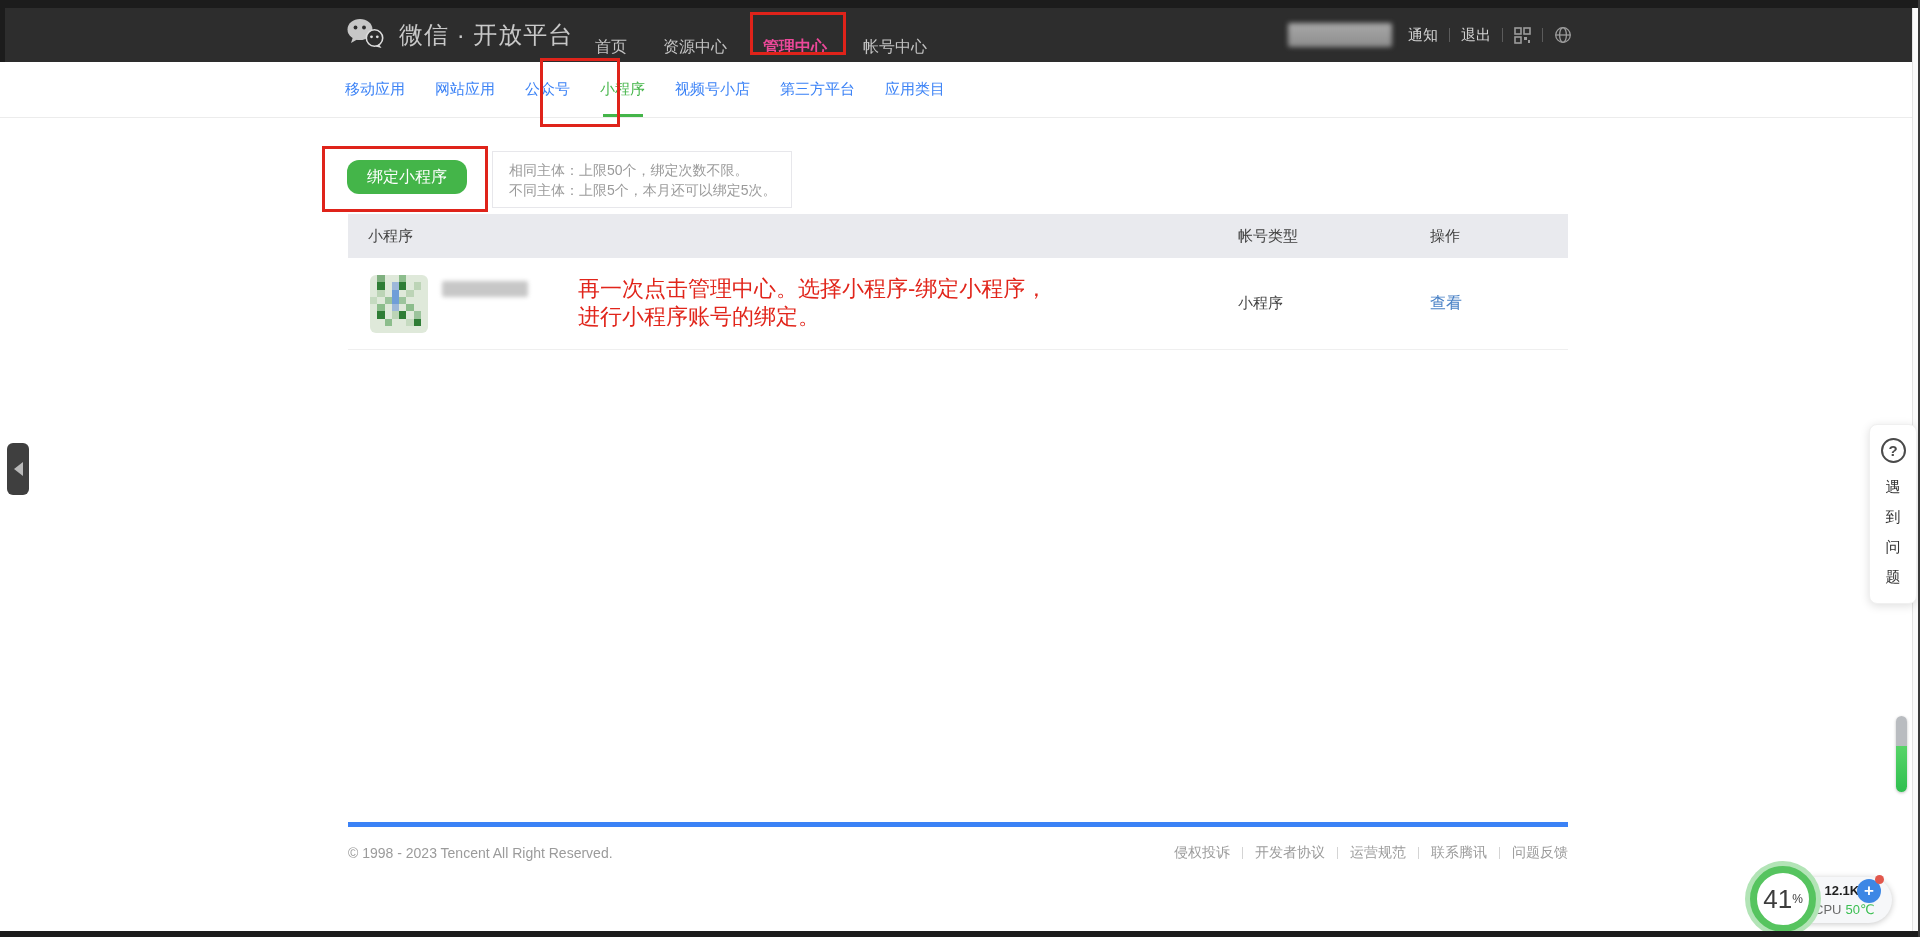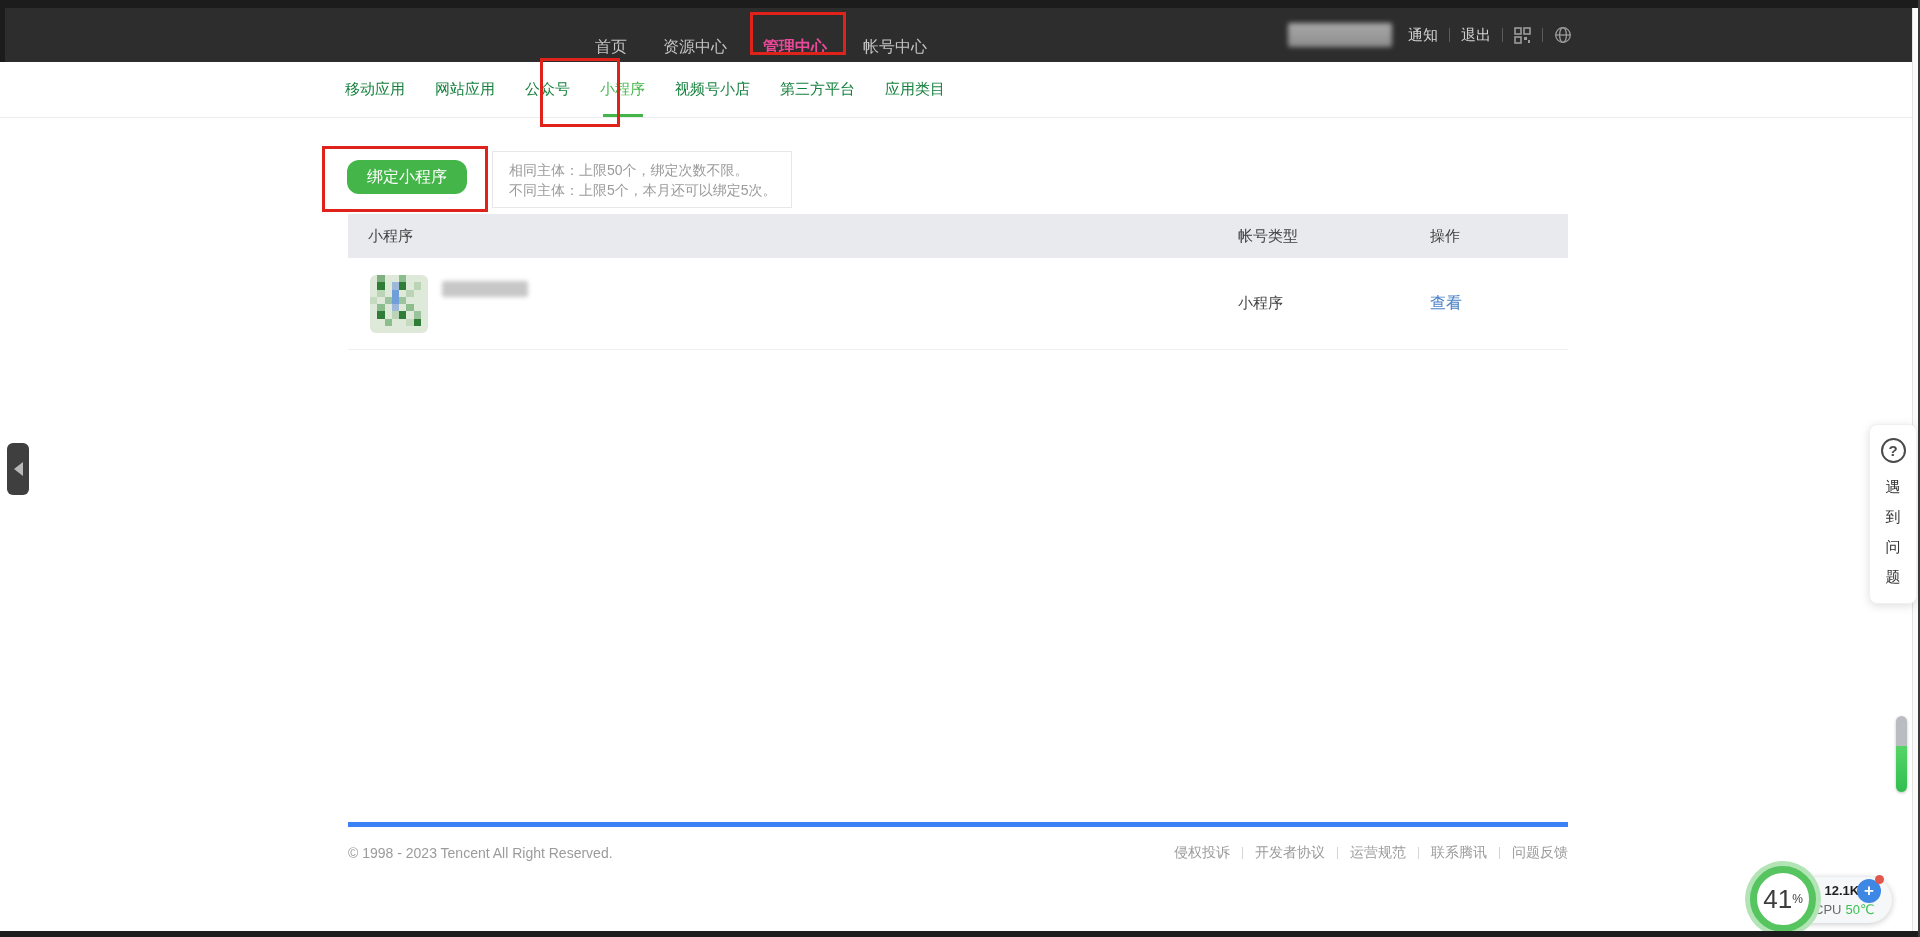--- a/index.html
+++ b/index.html
@@ -30,21 +30,21 @@
   .hdr-icon { display:flex; align-items:center; cursor:pointer; }
 
   
   .red-box { position:absolute; border:3px solid #df231a; z-index:30; pointer-events:none; }
   .red-box.hdr  { left:750px; top:12px;  width:96px;  height:43px; }
   .red-box.tab  { left:540px; top:58px;  width:80px;  height:69px; }
   .red-box.btn  { left:322px; top:146px; width:166px; height:66px; }
 
   
   .tabbar { position:absolute; left:0; top:62px; width:1912px; height:56px; background:#fff; border-bottom:1px solid #ececec; display:flex; align-items:stretch; padding-left:345px; gap:30px; }
-  .tab { position:relative; display:flex; align-items:center; font-size:15px; color:#15803d; cursor:pointer; white-space:nowrap; }
+  .tab { position:relative; display:flex; align-items:center; font-size:15px; color:#3b82f6; cursor:pointer; white-space:nowrap; }
   .tab.active { color:#44b549; }
   .tab.active::after { content:""; position:absolute; left:50%; transform:translateX(-50%); bottom:0; width:40px; height:3px; background:#44b549; }
 
   
   .bind-btn { position:absolute; left:347px; top:160px; width:120px; height:34px; background:#44b549; border:none; border-radius:12px; color:#fff; font-size:16px; cursor:pointer; font-family:inherit; }
   .limit-box { position:absolute; left:492px; top:151px; width:300px; height:57px; border:1px solid #e7e7eb; background:#fff; padding:8px 0 0 16px; }
   .limit-box p { font-size:14px; color:#9a9a9a; line-height:20px; white-space:nowrap; }
 
   
   .table { position:absolute; left:348px; top:214px; width:1220px; }
@@ -93,20 +93,35 @@
   .mon-pct-unit { font-size:12px; color:#3c3c3c; }
   .mon-plus { position:absolute; left:113px; top:19px; width:24px; height:24px; border-radius:50%; background:#3d87e5; color:#fff; font-size:17px; font-weight:bold; display:flex; align-items:center; justify-content:center; cursor:pointer; }
   .mon-plus-dot { position:absolute; left:131px; top:15px; width:9px; height:9px; border-radius:50%; background:#e2574c; }
 </style>
 </head>
 <body>
 
 <div class="header">
   <div class="header-left-edge"></div>
 
+  <div class="brand">
+    <span>
+      <svg width="40" height="32" viewBox="0 0 40 32">
+        <ellipse cx="14" cy="12.5" rx="12.5" ry="10.5" fill="#c7c7c7"></ellipse>
+        <path d="M7 20 L5 26 L12 22 Z" fill="#c7c7c7"></path>
+        <circle cx="9.5" cy="10.5" r="1.9" fill="#2d2d2d"></circle>
+        <circle cx="18" cy="10.5" r="1.9" fill="#2d2d2d"></circle>
+        <circle cx="28.5" cy="21" r="8.2" fill="#2d2d2d" stroke="#dddddd" stroke-width="1.6"></circle>
+        <path d="M33 27.5 L35.5 31 L29.5 29.5 Z" fill="#dddddd"></path>
+        <circle cx="25.5" cy="19.8" r="1.4" fill="#dddddd"></circle>
+        <circle cx="31.3" cy="19.8" r="1.4" fill="#dddddd"></circle>
+      </svg>
+    </span>
+    <span class="brand-title">微信 · 开放平台</span>
+  </div>
 
   <nav class="main-nav">
     <span class="nav-item">首页</span>
     <span class="nav-item">资源中心</span>
     <span class="nav-item active">管理中心</span>
     <span class="nav-item">帐号中心</span>
   </nav>
 
   <div class="header-right">
     <div class="name-blur"></div>
@@ -184,20 +199,22 @@
             <rect x="4" y="5" width="1" height="1" fill="#2f7d36"></rect>
             <rect x="6" y="5" width="1" height="1" fill="#9cc49c"></rect>
           <rect x="2" y="6" width="1" height="1" fill="#8cbd8c"></rect>
             <rect x="5" y="6" width="1" height="1" fill="#c5dac0"></rect>
             <rect x="6" y="6" width="1" height="1" fill="#2f7d36"></rect>
         </svg>
       </span>
       <span class="row-name-blur"></span>
     </div>
     <div class="annotation">
+      <div>再一次点击管理中心。选择小程序-绑定小程序，</div>
+      <div>进行小程序账号的绑定。</div>
     </div>
     <div class="col2 cell-type">小程序</div>
     <div class="col3 cell-action">
       <a>查看</a>
     </div>
   </div>
 </div>
 
 <div class="red-box hdr"></div>
 <div class="red-box tab"></div>

